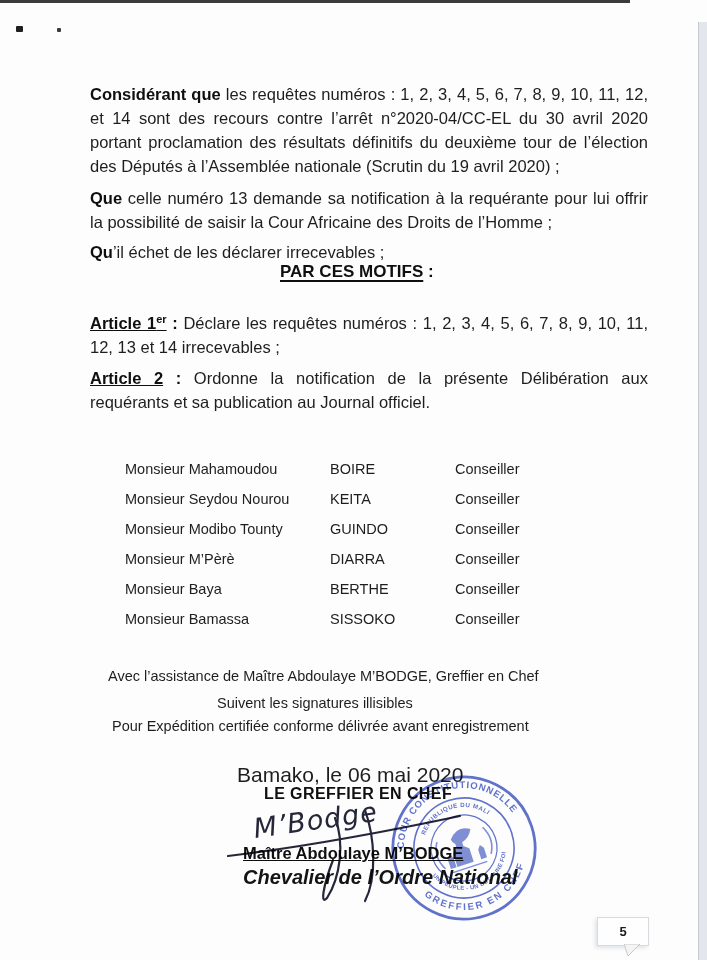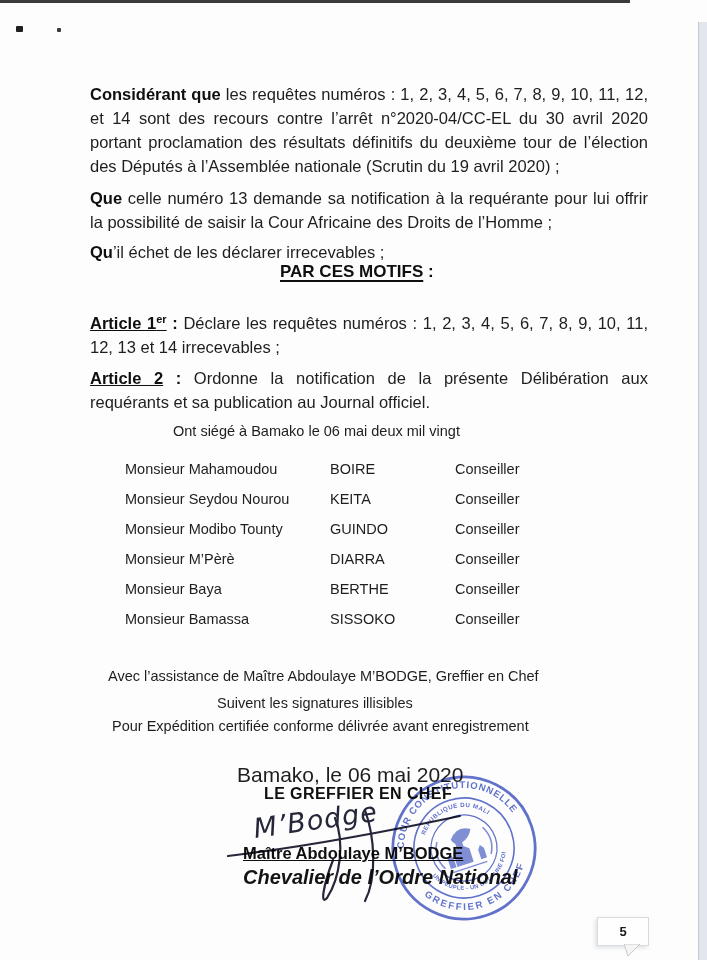--- a/index.html
+++ b/index.html
@@ -60,21 +60,20 @@
   <p class="abs para" style="top:178px"><b>Que</b><span> celle numéro 13 demande sa notification à la requérante pour lui offrir la possibilité de saisir la Cour Africaine des Droits de l’Homme ;</span></p>
 
   <p class="abs para" style="top:232px"><b>Qu</b><span>’il échet de les déclarer irrecevables ;</span></p>
 
   <div class="abs motifs"><span class="u">PAR CES MOTIFS</span><span> :</span></div>
 
   <p class="abs para" style="top:298px"><span class="art"><span>Article 1</span><sup>er</sup></span><b> :</b><span> Déclare les requêtes numéros : 1, 2, 3, 4, 5, 6, 7, 8, 9, 10, 11, 12, 13 et 14 irrecevables ;</span></p>
 
   <p class="abs para" style="top:358px"><span class="art">Article 2</span><b> :</b><span> Ordonne la notification de la présente Délibération aux requérants et sa publication au Journal officiel.</span></p>
 
-  <div class="abs line sitting">Ont siégé à Bamako le 06 mai deux mil vingt</div>
 
   <div class="abs judges">
     <div class="jrow">
       <span class="jname">Monsieur Mahamoudou</span>
       <span class="jsurname">BOIRE</span>
       <span class="jtitle">Conseiller</span>
     </div>
     <div class="jrow">
       <span class="jname">Monsieur Seydou Nourou</span>
       <span class="jsurname">KEITA</span>

